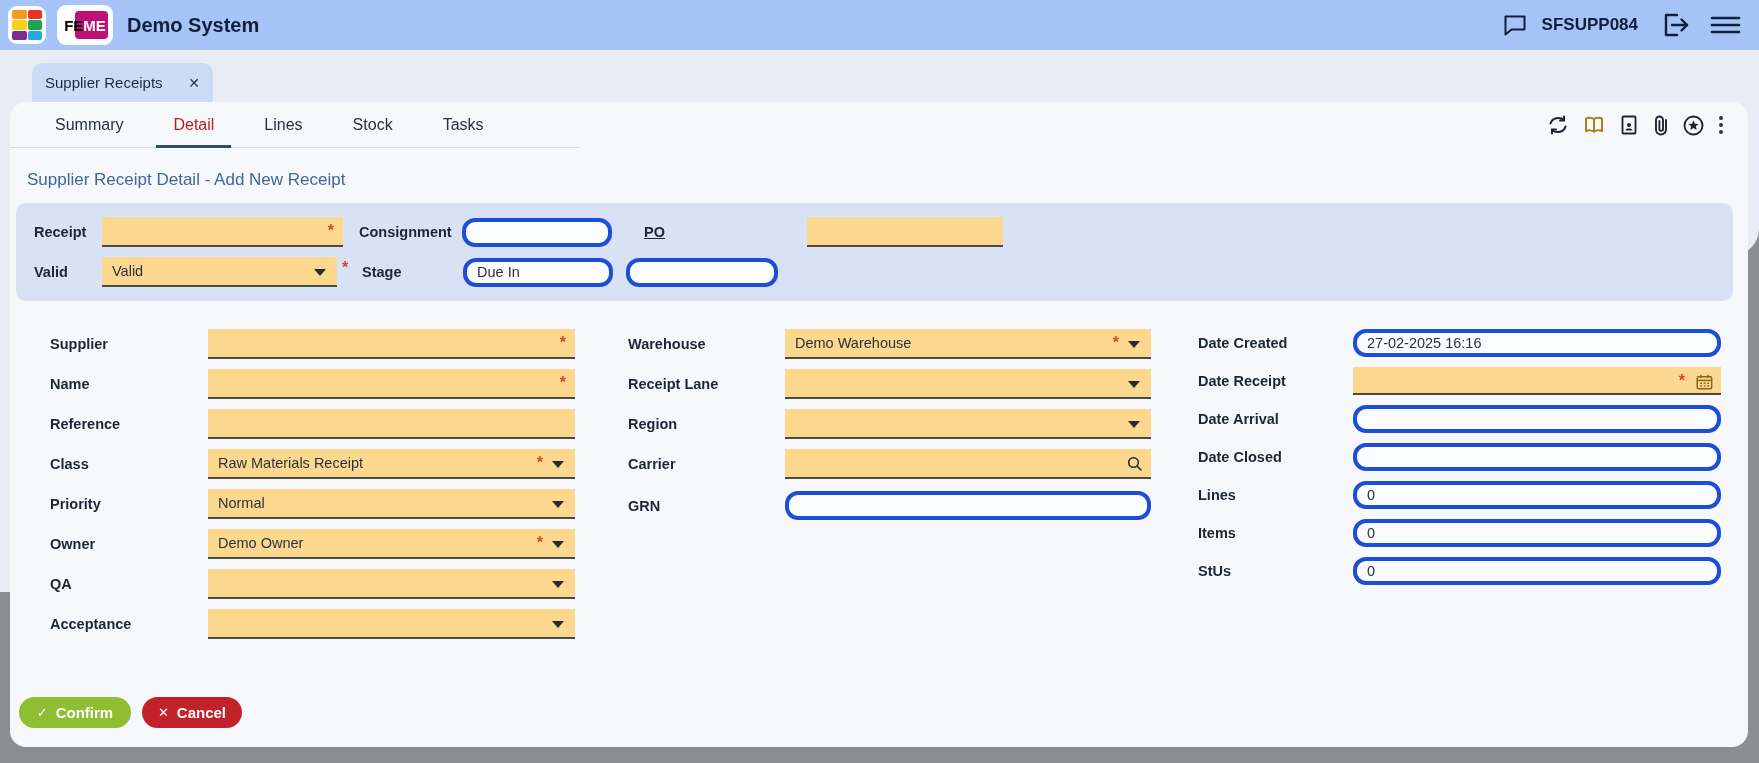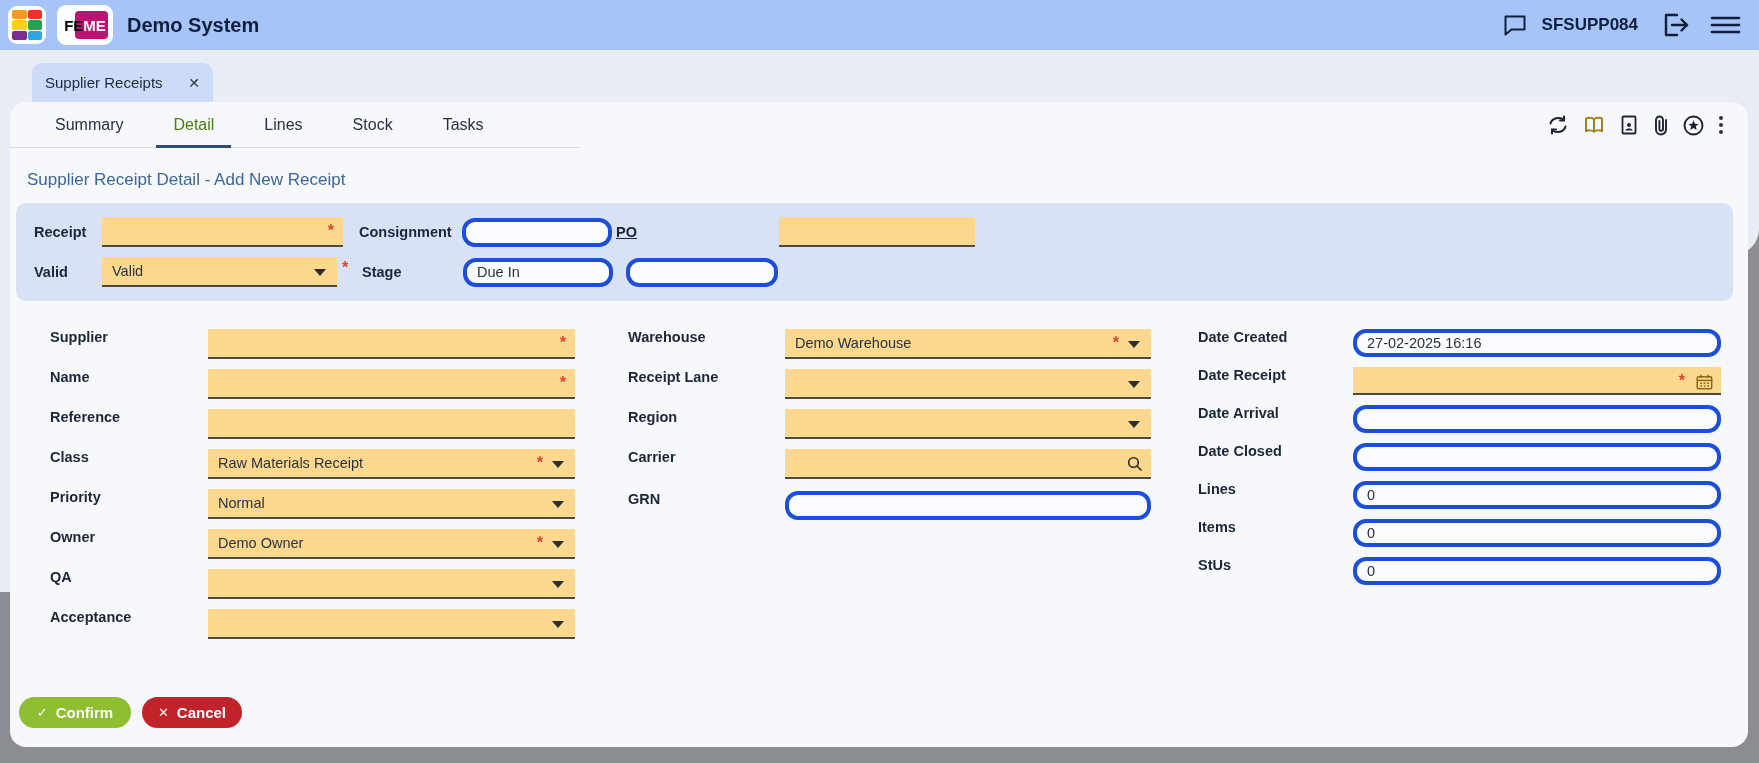--- a/index.html
+++ b/index.html
@@ -36,56 +36,56 @@
 
   
   .card { position:absolute; left:10px; top:102px; width:1738px; height:645px;
           background:#f6f8fb; border-radius:16px; z-index:3; }
 
   
   .tabs-row { position:relative; height:46px; display:flex; align-items:stretch; padding-left:20px; }
   .tabs-row::after { content:""; position:absolute; left:0; bottom:0; width:570px; height:1px; background:#d3d9e3; }
   .tab-item { padding:0 25px; font-size:16px; color:#28313f; display:flex; align-items:center;
               position:relative; cursor:pointer; }
-  .tab-item.active { color:#4d7c0f; }
+  .tab-item.active { color:#b91c1c; }
   .tab-item.active::after { content:""; position:absolute; left:8px; right:8px; bottom:0; height:3px; background:#2e4d71; z-index:2; }
 
   .toolbar { position:absolute; right:24px; top:0; height:46px; display:flex; align-items:center; gap:14px; }
   .tb-icon { display:flex; align-items:center; cursor:pointer; color:#1e2430; }
 
   .section-title { margin:22px 0 0 17px; font-size:17px; color:#3c669c; }
 
   
   .panel { margin:13px 15px 0 6px; height:98px; background:#d8e2f4; border-radius:10px; padding:14px 0 0 18px; }
   .p-row { display:flex; align-items:center; height:30px; margin-bottom:10px; }
   .plabel { font-size:14.5px; font-weight:bold; color:#1c2636; }
   .lb-receipt,.lb-status { width:68px; }
   .lb-consignment { width:103px; margin-left:16px; }
-  .lb-po { width:163px; margin-left:4px;text-decoration:underline; }
+  .lb-po { width:163px; margin-left:32px;text-decoration:underline; }
   .lb-stage { width:101px; margin-left:8px; }
 
   
   .fld { position:relative; height:30px; display:flex; align-items:center;
          font-size:14.5px; color:#2a3240; padding:0 10px; cursor:text; }
   .amber { background:#fbd88e; border-bottom:2px solid #4c4b43; }
   .plain { background:#fbfcff; border:4px solid #1d4ed8; border-radius:13px; height:29px; }
   .star { position:absolute; right:9px; top:6px; color:#dc442b; font-size:16px; font-weight:bold; line-height:1; }
   .star.before-caret { right:32px; }
   .star.before-cal { right:36px; }
   .caret { position:absolute; right:11px; top:12px; width:0; height:0;
            border-left:6px solid transparent; border-right:6px solid transparent; border-top:7px solid #2b2b2b; }
   .star-out { color:#dc442b; font-size:16px; font-weight:bold; margin:0 0 8px 5px; width:12px; }
   .fld-icon { position:absolute; right:8px; top:7px; display:flex; }
 
   .f-receipt { width:241px; } .f-consignment { width:150px; } .f-po { width:196px; }
   .f-status { width:235px; } .f-stage { width:150px; } .f-stage2 { width:152px; margin-left:13px; }
 
   
   .main-form { display:flex; margin-top:28px; padding-left:40px; }
-  .frow { display:flex; margin-bottom:10px; }
+  .frow { display:flex; align-items:center; margin-bottom:10px; }
   .flabel { font-size:14.5px; font-weight:bold; color:#1c2636; }
   .col1 .flabel { width:158px; } .col1 .fld { width:367px; }
   .col2 { margin-left:53px; } .col2 .flabel { width:157px; } .col2 .fld { width:366px; }
   .col3 { margin-left:47px; } .col3 .flabel { width:155px; } .col3 .fld { width:368px; height:28px; }
   .col3 .frow { margin-bottom:10px; }
 
   
   .btn { position:absolute; height:31px; border:none; border-radius:16px; display:flex; align-items:center;
          justify-content:center; gap:8px; color:#fff; font-size:15px; font-weight:bold; cursor:pointer;
          font-family:"Liberation Sans", sans-serif; }

